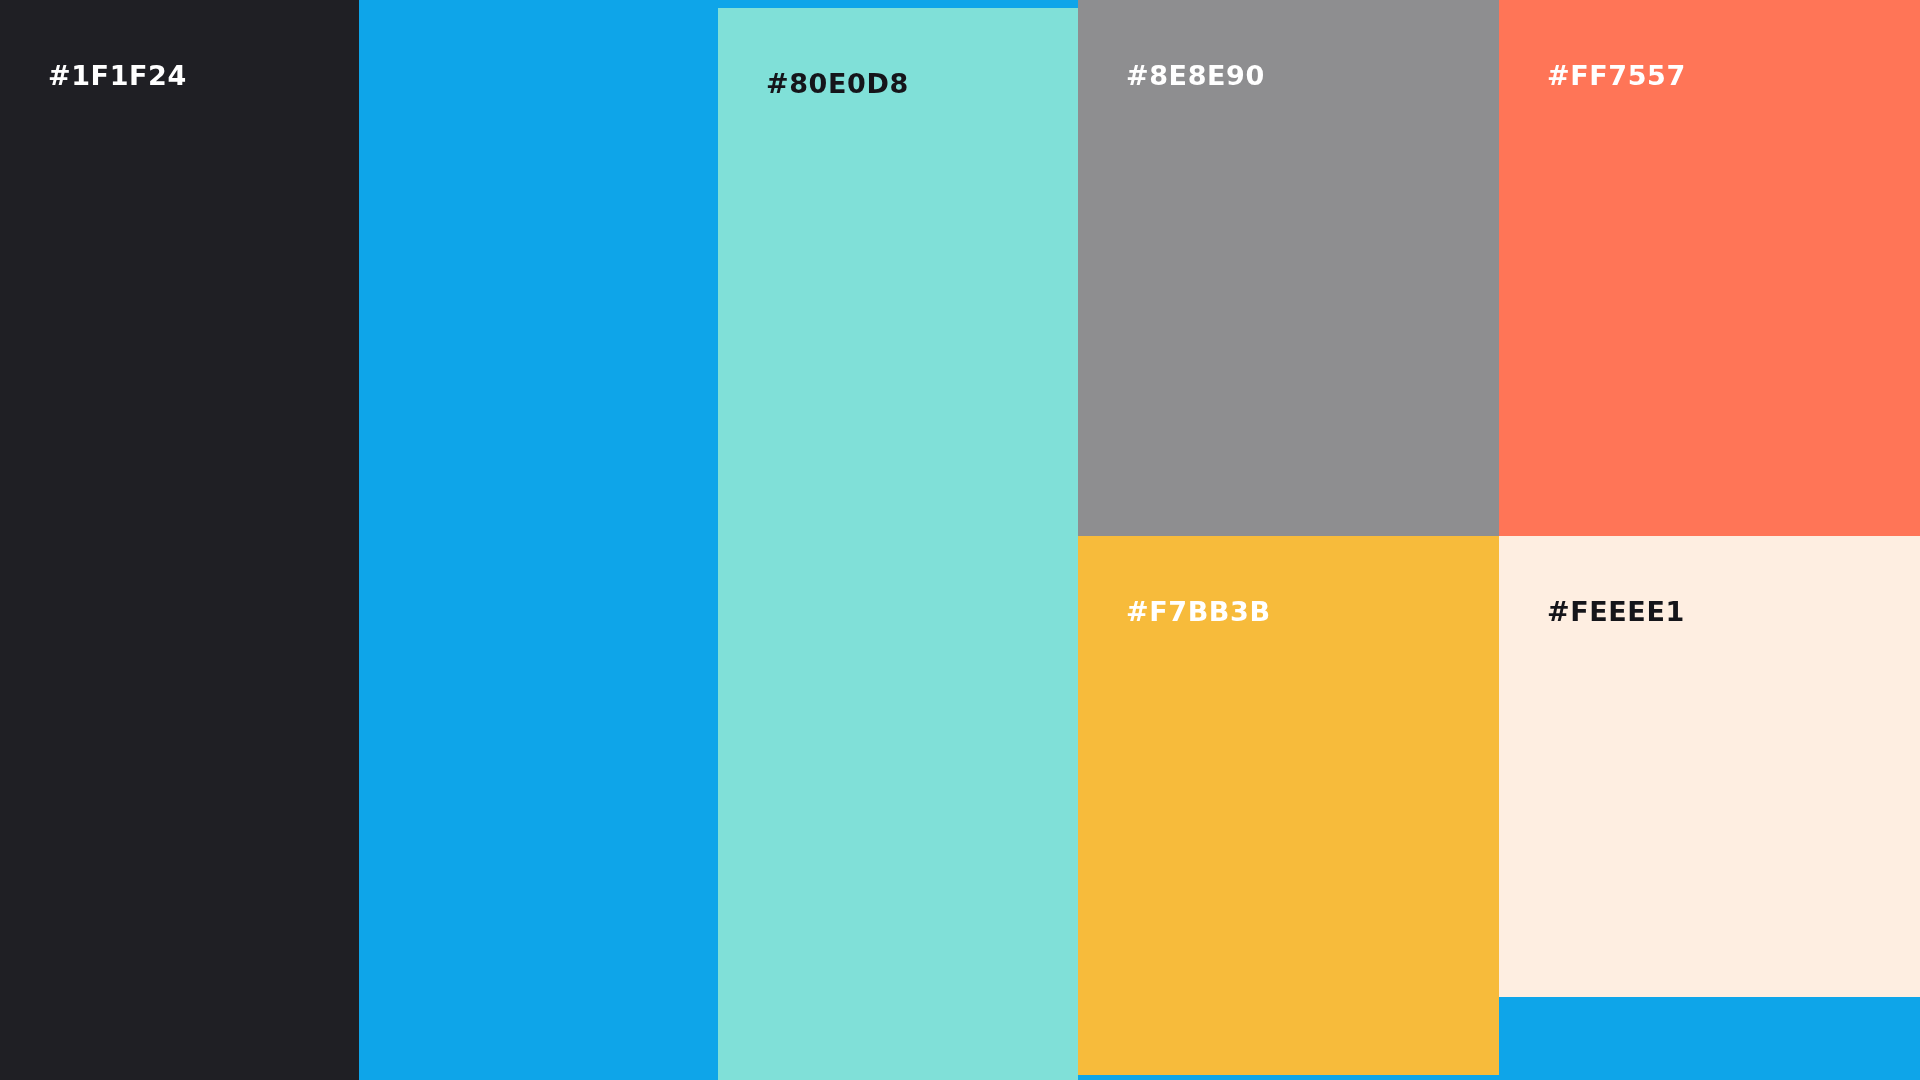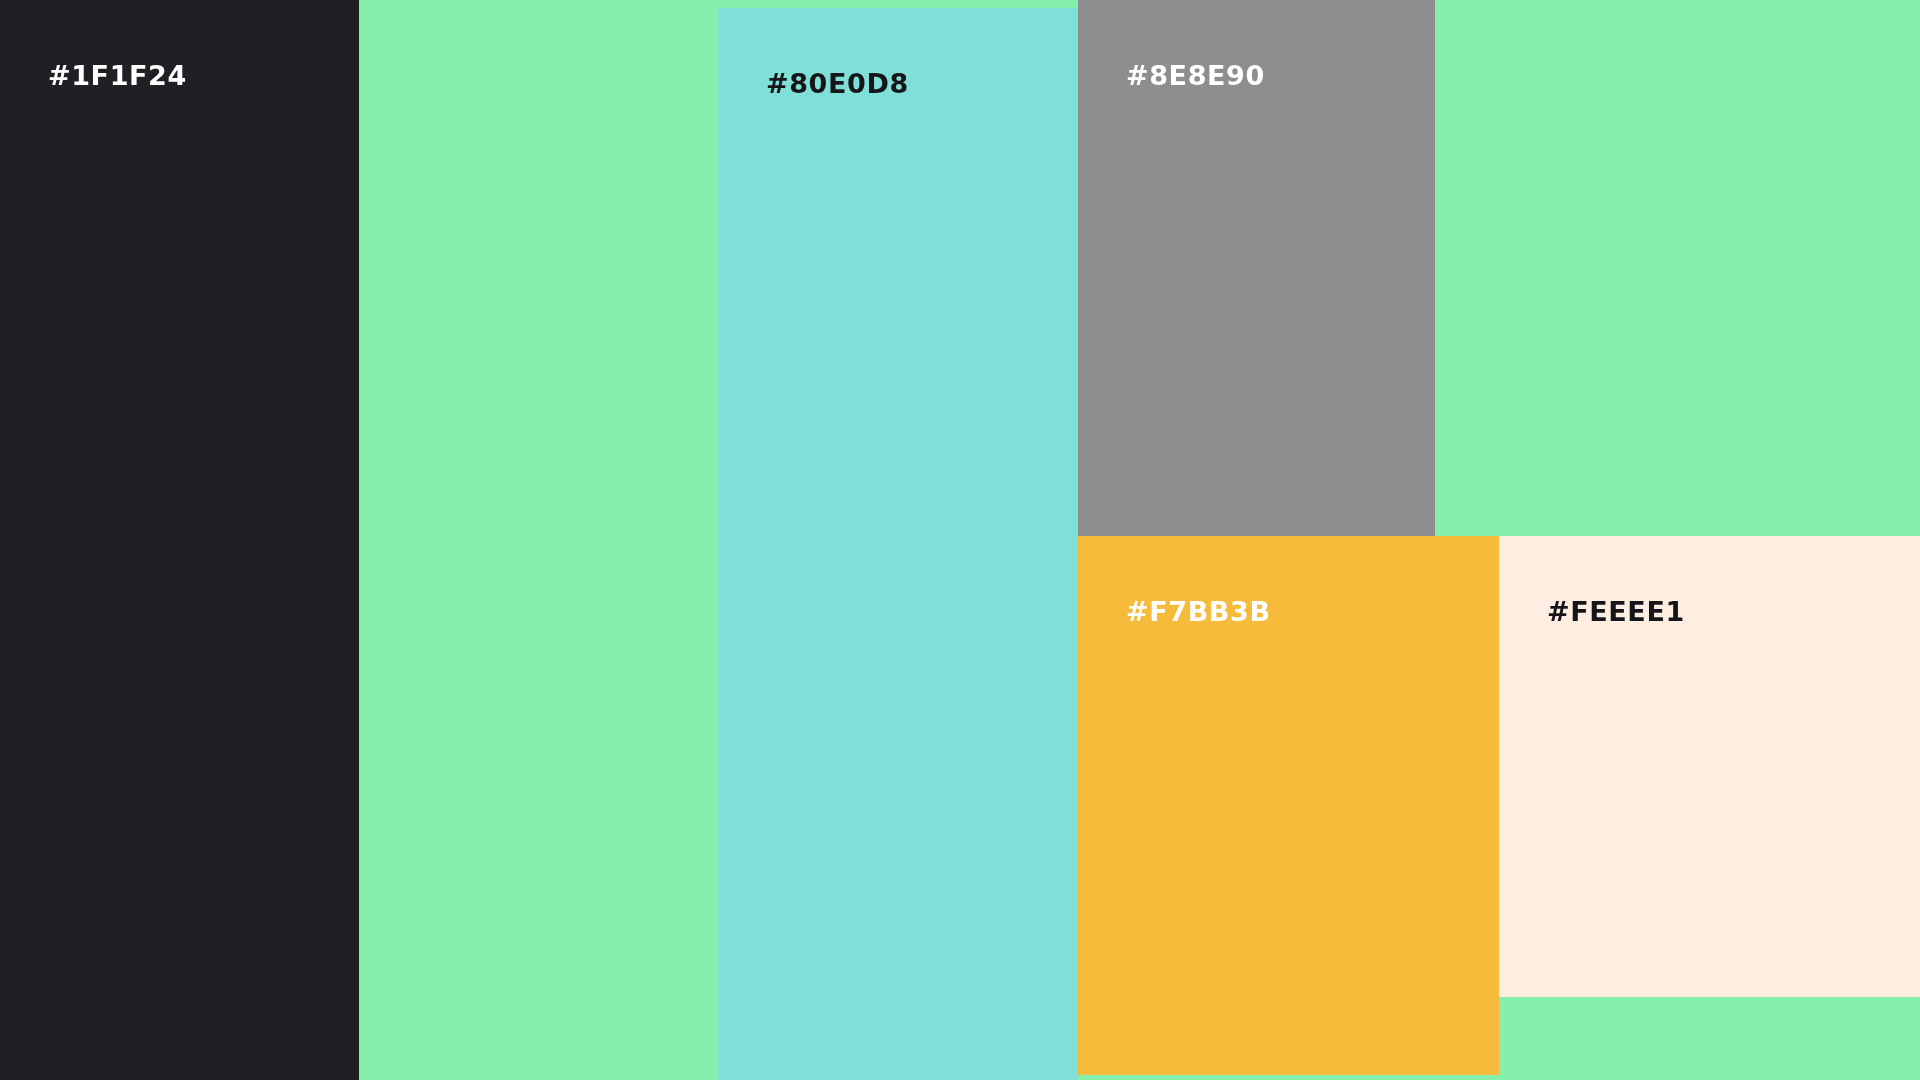--- a/index.html
+++ b/index.html
@@ -37,30 +37,33 @@
     white-space: nowrap;
     user-select: none;
   }
 
   .swatch.light-text .swatch-label { color: #ffffff; }
   .swatch.dark-text  .swatch-label { color: #15151a; }
 </style>
 </head>
 <body>
 
-<div class="palette" style="background: #86efac; width: 1920px; height: 1080px;">
+<div class="palette" style="background: #0ea5e9; width: 1920px; height: 1080px;">
 
 <div class="swatch light-text" style="left: 0px; top: 0px; width: 359px; height: 1080px; background: rgb(31, 31, 36);">
       <span class="swatch-label" style="color: rgb(255, 255, 255);">#1F1F24</span>
     </div>
     <div class="swatch dark-text" style="left: 718px; top: 8px; width: 360px; height: 1080px; background: rgb(128, 224, 216);">
       <span class="swatch-label" style="color: rgb(21, 21, 26);">#80E0D8</span>
     </div>
-    <div class="swatch light-text" style="left: 1078px; top: 0px; width: 357px; height: 536px; background: rgb(142, 142, 144);">
+    <div class="swatch light-text" style="left: 1078px; top: 0px; width: 421px; height: 536px; background: rgb(142, 142, 144);">
       <span class="swatch-label" style="color: rgb(255, 255, 255);">#8E8E90</span>
+    </div>
+    <div class="swatch light-text" style="left: 1499px; top: 0px; width: 421px; height: 536px; background: rgb(255, 117, 87);">
+      <span class="swatch-label" style="color: rgb(255, 255, 255);">#FF7557</span>
     </div>
     <div class="swatch light-text" style="left: 1078px; top: 536px; width: 421px; height: 539px; background: rgb(247, 187, 59);">
       <span class="swatch-label" style="color: rgb(255, 255, 255);">#F7BB3B</span>
     </div>
     <div class="swatch dark-text" style="left: 1499px; top: 536px; width: 421px; height: 461px; background: rgb(254, 238, 225);">
       <span class="swatch-label" style="color: rgb(21, 21, 26);">#FEEEE1</span>
     </div>
   </div>
 
 </body></html>

